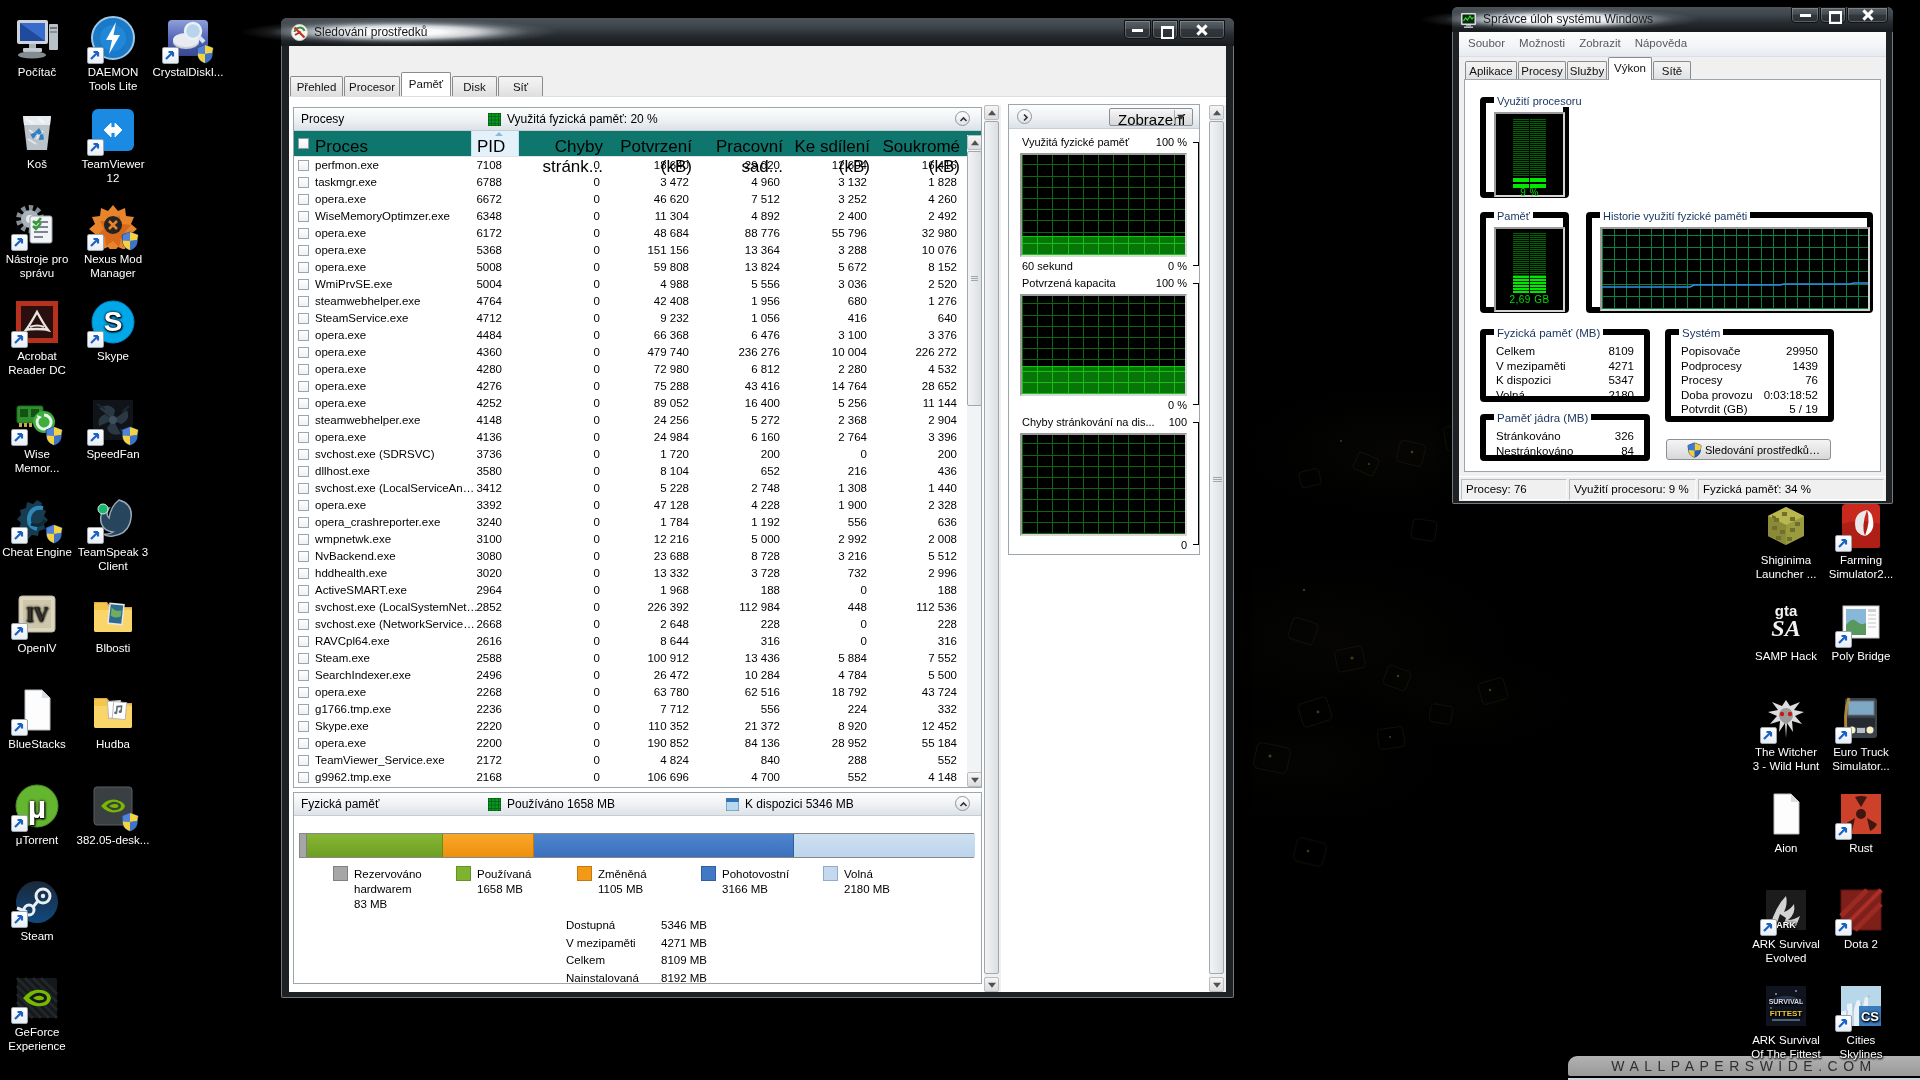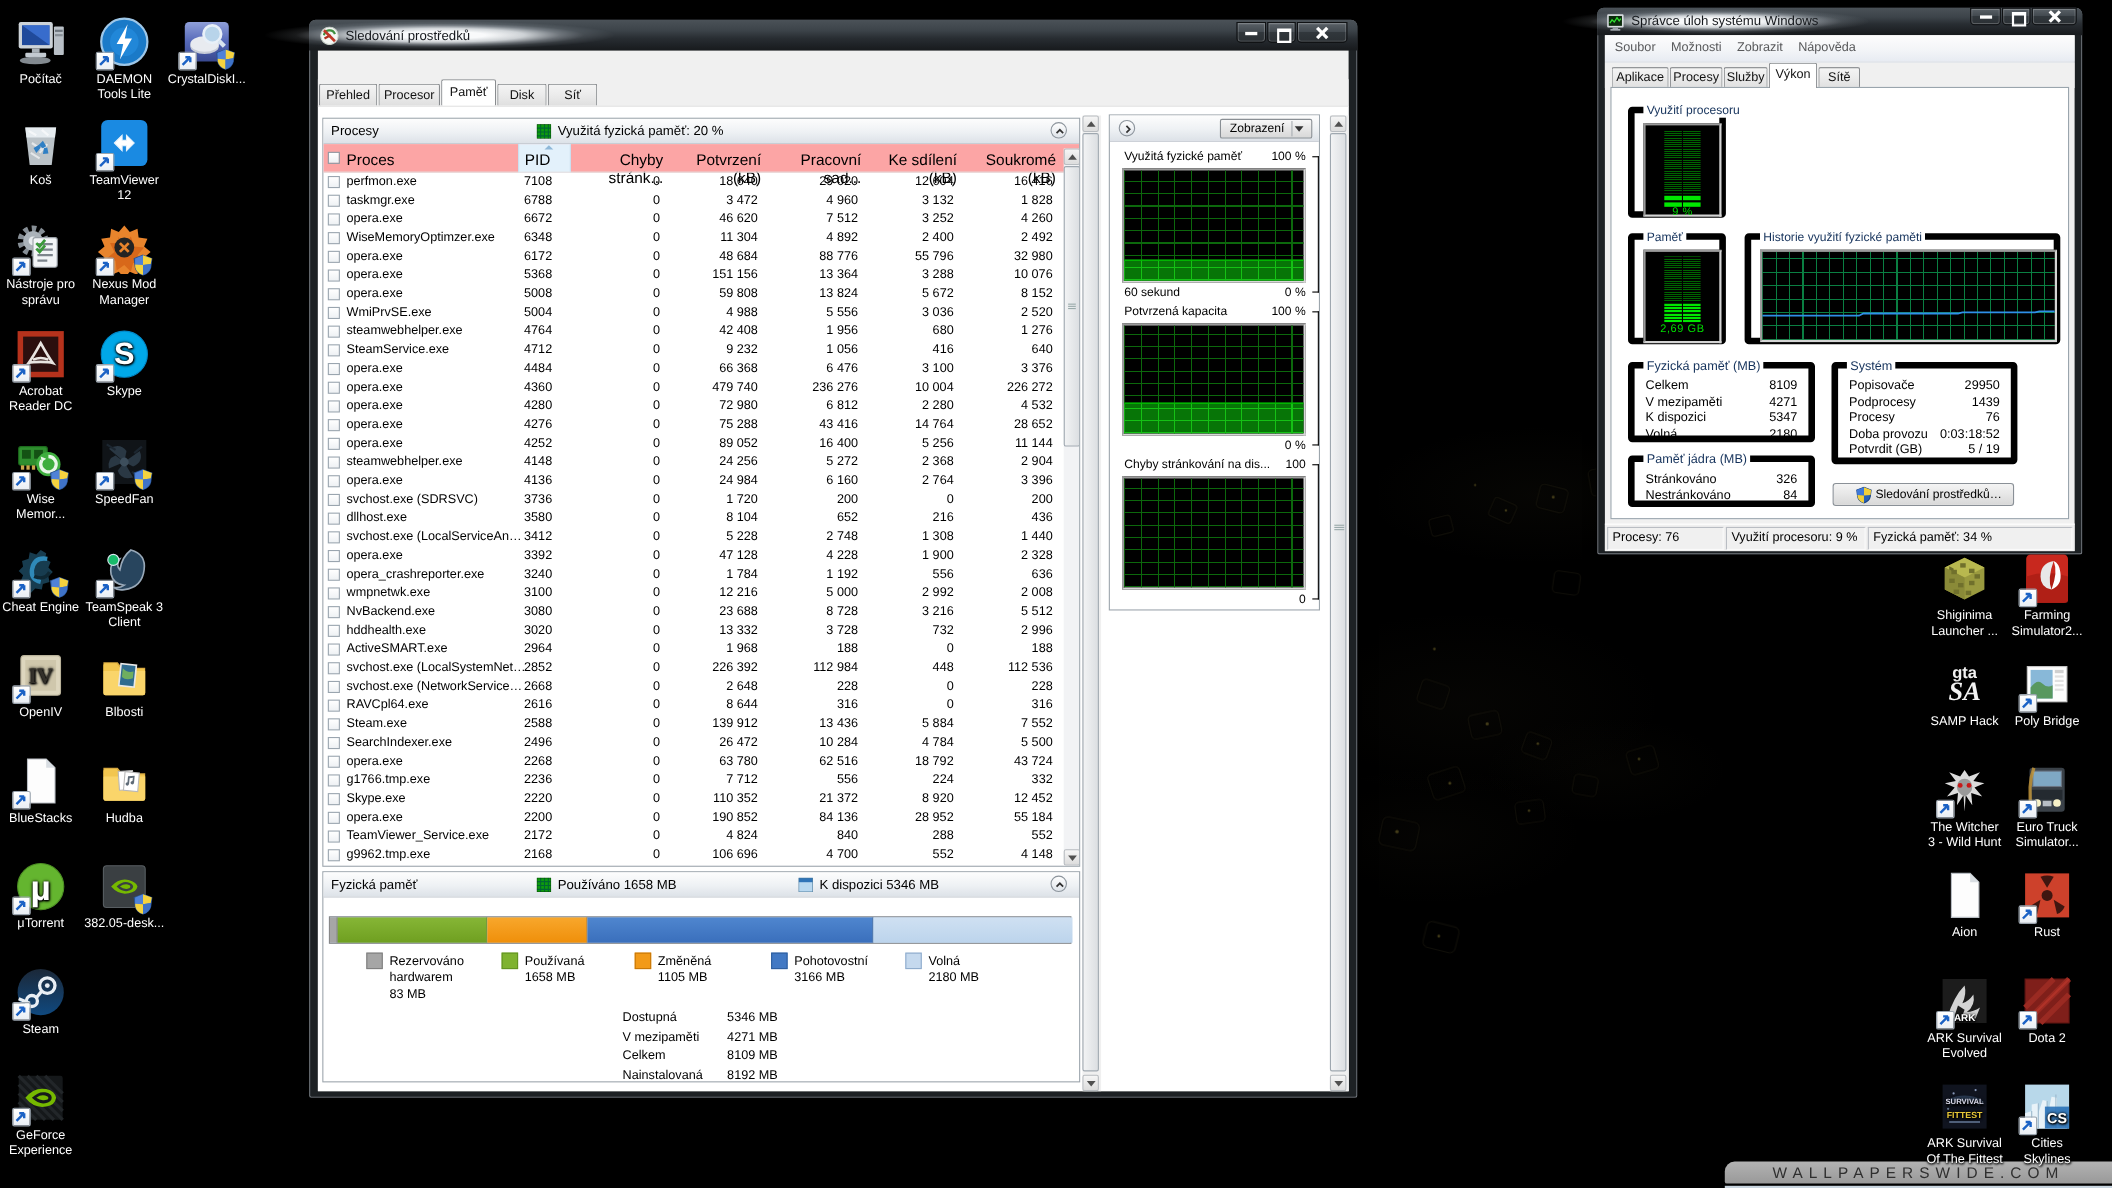--- a/index.html
+++ b/index.html
@@ -762,21 +762,21 @@
               <path d="M0 3.5h13M0 7h13M0 10.5h13M3.5 0v13M7 0v13M10.5 0v13" stroke="#063" stroke-width="1"></path>
               <rect width="13" height="13" fill="none" stroke="#084808"></rect>
             </svg>
           <span style="position:absolute;left:213px;top:4px;">Využitá fyzická paměť: 20 %</span>
           <div class="chev" style="right:11px;top:3px;">
               <svg width="13" height="13">
                 <path d="M3.5 8 L6.5 5 L9.5 8" stroke="#333" stroke-width="1.6" fill="none"></path>
               </svg>
             </div>
         </div>
-        <div class="abs" style="left:0;top:23px;width:687px;height:26px;background:#fca5a5;font-size:14px;">
+        <div class="abs" style="left:0;top:23px;width:687px;height:26px;background:#0f766e;font-size:17px;">
           <div class="abs" style="left:177px;top:0;width:48px;height:26px;background:#e3f1fb;border-left:1px solid #c8dff0;border-right:1px solid #c8dff0;"></div>
           <div class="abs" style="left:201px;top:1px;width:0;height:0;border-left:4px solid transparent;border-right:4px solid transparent;border-bottom:4px solid #8fb8d8;"></div>
           <span class="cb" style="position:absolute;left:4px;top:7px;width:11px;height:11px;border:1px solid #8f9ba5;background:linear-gradient(#fff,#eef1f4);"></span>
           <span style="position:absolute;left:21px;top:6px;">Proces</span>
           <span style="position:absolute;left:183px;top:6px;">PID</span>
           <span style="position:absolute;left:225px;top:6px;width:84px;text-align:right;">Chyby stránk...</span>
           <span style="position:absolute;left:315px;top:6px;width:83px;text-align:right;">Potvrzení (kB)</span>
           <span style="position:absolute;left:404px;top:6px;width:85px;text-align:right;">Pracovní sad...</span>
           <span style="position:absolute;left:495px;top:6px;width:81px;text-align:right;">Ke sdílení (kB)</span>
           <span style="position:absolute;left:582px;top:6px;width:84px;text-align:right;">Soukromé (kB)</span>
@@ -1071,21 +1071,21 @@
               <span class="nc" style="left:315px;width:80px;">8 644</span>
               <span class="nc" style="left:404px;width:82px;">316</span>
               <span class="nc" style="left:495px;width:78px;">0</span>
               <span class="nc" style="left:582px;width:81px;">316</span>
             </div>
 <div class="prow">
               <span class="cb2"></span>
               <span class="pn">Steam.exe</span>
               <span class="nc" style="left:177px;width:31px;">2588</span>
               <span class="nc" style="left:225px;width:81px;">0</span>
-              <span class="nc" style="left:315px;width:80px;">139 912</span>
+              <span class="nc" style="left:315px;width:80px;">100 912</span>
               <span class="nc" style="left:404px;width:82px;">13 436</span>
               <span class="nc" style="left:495px;width:78px;">5 884</span>
               <span class="nc" style="left:582px;width:81px;">7 552</span>
             </div>
 <div class="prow">
               <span class="cb2"></span>
               <span class="pn">SearchIndexer.exe</span>
               <span class="nc" style="left:177px;width:31px;">2496</span>
               <span class="nc" style="left:225px;width:81px;">0</span>
               <span class="nc" style="left:315px;width:80px;">26 472</span>
@@ -1235,21 +1235,21 @@
           </div>
       </div>
 
       <div class="pane" style="left:719px;top:7px;width:192px;height:451px;">
         <div class="phead" style="height:24px;">
           <div class="chev" style="left:8px;top:4px;">
               <svg width="13" height="13">
                 <path d="M5 3.5 L8 6.5 L5 9.5" stroke="#333" stroke-width="1.6" fill="none"></path>
               </svg>
             </div>
-          <div class="abs" style="left:100px;top:3px;width:84px;height:18px;background:linear-gradient(#f8f8f8,#e8e8e8 45%,#d8d8d8);border:1px solid #8a8f94;border-radius:2px;font-size:11px;">
+          <div class="abs" style="left:100px;top:3px;width:84px;height:18px;background:linear-gradient(#f8f8f8,#e8e8e8 45%,#d8d8d8);border:1px solid #8a8f94;border-radius:2px;font-size:15px;">
             <span style="position:absolute;left:8px;top:2px;">Zobrazení</span>
             <div class="abs" style="right:17px;top:1px;bottom:1px;border-left:1px solid #a8adb2;"></div>
             <span class="arr dn" style="left:auto;right:3px;top:8px;border-top-color:#333;"></span>
           </div>
         </div>
         <div class="ghead" style="left:13px;top:31px;">Využitá fyzické paměť</div>
         <div class="ghead" style="left:128px;top:31px;width:50px;text-align:right;">100 %</div>
         <div class="abs" style="left:11px;top:48px;width:167px;height:104px;border:2px solid;border-color:#9b9b9b #d8d8d8 #d8d8d8 #9b9b9b;background:#000;">
           <div class="abs" style="left:0;top:0;right:0;bottom:0;background-image:repeating-linear-gradient(90deg,#0c680c 0 1px,transparent 1px 15.2px),repeating-linear-gradient(0deg,#0c680c 0 1px,transparent 1px 11.2px);"></div>
           <div class="abs" style="left:0;bottom:0;right:0;height:19px;background-color:#077507;background-image:repeating-linear-gradient(90deg,#15c115 0 1px,transparent 1px 15.2px),repeating-linear-gradient(0deg,#15c115 0 1px,transparent 1px 11.2px);border-top:1px solid #00cf00;"></div>

